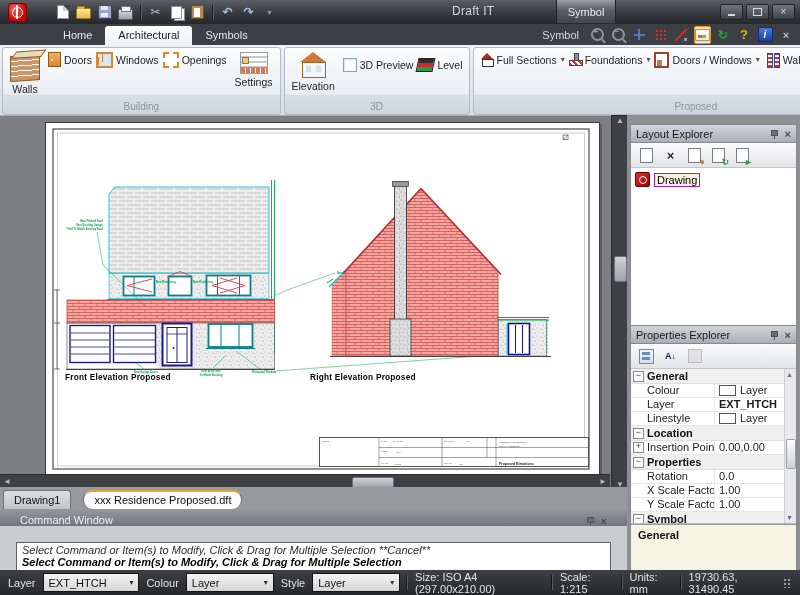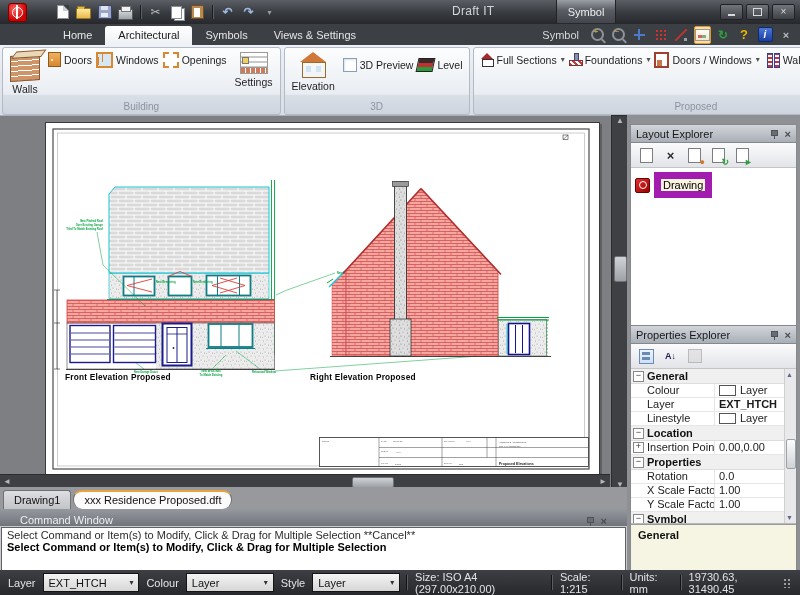--- a/index.html
+++ b/index.html
@@ -119,27 +119,27 @@
   .i-cladding{width:6px;height:13px;border:1px solid #1a7a2a;background:linear-gradient(90deg,#38b848 0 2px,#fff 2px 3px,#38b848 3px);}
   
   .canvas{position:absolute;left:45px;top:122px;width:553px;height:352px;background:#fff;border:1px solid #3a3a3c;box-shadow:2px 2px 0 rgba(0,0,0,.25);}
   .vscroll{position:absolute;left:611px;top:115px;width:16px;height:372px;background:#3e4044;border:1px solid #2a2c2f;display:flex;flex-direction:column;align-items:center;justify-content:space-between;padding:1px 0;}
   .vscroll .sarrow{color:#b4b7bb;font-size:8px;line-height:8px;}
   .vthumb{position:absolute;left:2px;top:140px;width:11px;height:24px;background:linear-gradient(#cfd2d6,#9ea2a7);border:1px solid #6e7277;border-radius:2px;}
   .hscroll{position:absolute;left:0;top:474px;width:610px;height:13px;background:#3e4044;border-top:1px solid #2a2c2f;}
   .hscroll .sarrow{position:absolute;top:2px;color:#b4b7bb;font-size:8px;}
   .hthumb{position:absolute;left:352px;top:2px;width:40px;height:9px;background:linear-gradient(#cfd2d6,#9ea2a7);border:1px solid #6e7277;border-radius:2px;}
   
-  .doctabs{position:absolute;left:0;top:487px;width:627px;height:22px;background:#97999d;display:flex;align-items:flex-end;padding-left:3px;gap:2px;border-bottom:1px solid #6f7174;}
+  .doctabs{position:absolute;left:0;top:487px;width:627px;height:22px;background:#97999d;display:flex;align-items:flex-end;padding-left:3px;gap:12px;border-bottom:1px solid #6f7174;}
   .dtab{padding:3px 10px;background:linear-gradient(#dcdee1,#c2c4c8);border:1px solid #6f7174;border-bottom:none;border-radius:3px 3px 0 0;color:#111;}
   .dtab.active{background:#fbfbfc;border-top:2px solid #e8a33d;padding-top:2px;border-radius:9px;}
   
   .cmdwin{position:absolute;left:0;top:509px;width:627px;height:61px;background:#caccd0;}
   .cwtitle{height:17px;background:linear-gradient(#95999f,#71757b);color:#edeff1;display:flex;align-items:flex-end;padding:0 20px;}
-  .cwbody{height:30px;background:#fff;border:1px solid #5f6165;margin:1px;padding:1px 5px 16px 5px;overflow:hidden;}
+  .cwbody{height:30px;background:#fff;border:1px solid #5f6165;margin:16px;padding:1px 5px 16px 5px;overflow:hidden;font-style:italic;}
   .cwl1{color:#2c2c2c;}
   .cwl2{color:#000;font-weight:bold;}
   .cwscroll{position:relative;height:12px;background:#d2d4d7;border:1px solid #85878b;border-top:none;}
   .cwscroll .sarrow{position:absolute;top:1px;color:#222;font-size:8px;}
   .cwthumb{position:absolute;left:14px;top:1px;width:410px;height:9px;background:linear-gradient(#c6c8cc,#aeb0b4);border:1px solid #8c8e92;}
   .cwthumb::after{content:"‖";position:absolute;left:50%;top:-1px;color:#6e7074;font-size:8px;}
   
   .statusbar{position:absolute;left:0;top:570px;width:800px;height:25px;background:linear-gradient(#3d3f44,#26282b);
              display:flex;align-items:center;color:#e3e4e6;gap:7px;padding:0 8px;box-sizing:border-box;}
   .combo{height:17px;background:linear-gradient(#f4f4f4,#d6d6d6);border:1px solid #141414;color:#111;display:flex;align-items:center;padding:0 5px;}
@@ -159,21 +159,21 @@
   .tico{width:17px;height:17px;display:flex;align-items:center;justify-content:center;position:relative;}
   .tpage{width:11px;height:13px;background:#fff;border:1px solid #7a7d82;position:relative;}
   .ovl{position:absolute;font-size:9px;font-weight:bold;right:-2px;bottom:-3px;}
   .ovl.green{color:#2f9e3f;}
   .ovl.orange{color:#d07828;}
   .delx{color:#2a2a2a;font-weight:bold;font-size:13px;}
   .llist{background:#fff;height:155px;padding:4px;}
   .litem{display:flex;align-items:center;gap:4px;width:70px;}
   .dico{width:13px;height:13px;background:linear-gradient(135deg,#e03030,#9a0000);border:1px solid #6a0000;border-radius:2px;position:relative;flex:none;}
   .dico::after{content:"";position:absolute;inset:2.5px;border:1px solid #fff;border-radius:50%;}
-  .litem span.txt{background:#f8f4df;border:7px solid #a21caf;padding:0 2px;}
+  .litem span.txt{background:#f8f4df;border:1px solid #a21caf;padding:0 2px;}
   .cati{width:13px;height:13px;border:1px solid #6a8ab8;background:linear-gradient(#eef4fb,#cfe0f2);position:relative;}
   .cati::after{content:"";position:absolute;left:2px;top:2px;width:8px;height:3px;background:#6a8ab8;box-shadow:0 5px 0 #6a8ab8;}
   .sorti{color:#225;font-weight:bold;font-size:9px;}
   .proppagei{width:12px;height:12px;background:#d8d8d8;border:1px solid #9a9a9a;opacity:.6;}
   
   .pgrid{position:relative;background:#fff;height:154px;overflow:hidden;border-bottom:1px solid #b8b8b8;}
   .psec{display:flex;align-items:center;height:14px;background:#f0f0f0;border-bottom:1px solid #ddd;font-weight:bold;color:#111;}
   .pmbox{width:9px;height:9px;border:1px solid #888;background:#fff;margin:0 3px 0 2px;font-size:9px;line-height:7px;text-align:center;font-weight:normal;color:#333;flex:none;}
   .prow{display:flex;height:13px;line-height:13px;border-bottom:1px solid #e6e6e6;color:#1b1b1b;}
   .prow .c1{width:84px;padding-left:16px;border-right:1px solid #e6e6e6;white-space:nowrap;overflow:hidden;box-sizing:border-box;position:relative;}
@@ -239,21 +239,20 @@
         </span>
       <span class="wbtn">×</span>
     </div>
   </div>
 
   <div class="tabrow">
     <div style="width:50px;"></div>
     <div class="rtab">Home</div>
     <div class="rtab active">Architectural</div>
     <div class="rtab">Symbols</div>
-    <div class="rtab">Views &amp; Settings</div>
     <div class="ctxlabel">Symbol</div>
     <div class="tabicons">
       <span class="ti">
           <span class="mag">
             <i>+</i>
           </span>
         </span>
       <span class="ti">
           <span class="mag">
             <i>−</i>

